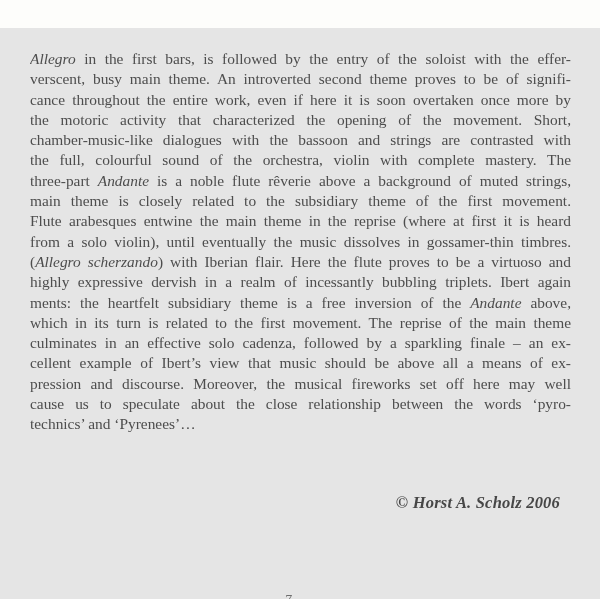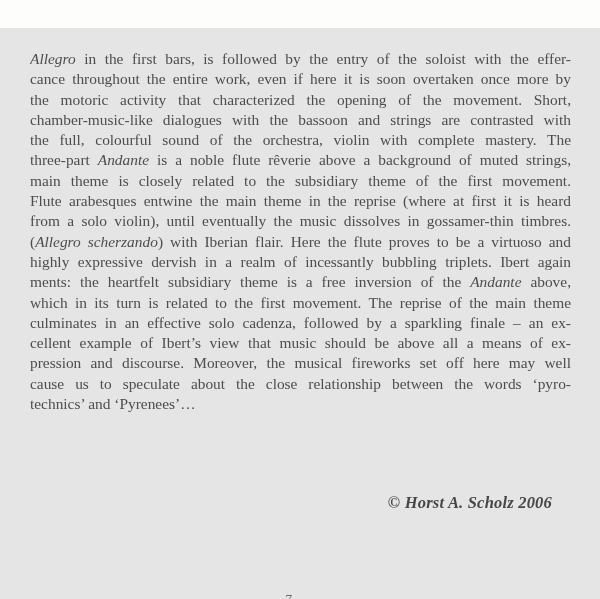--- a/index.html
+++ b/index.html
@@ -33,21 +33,21 @@
   .line.j {
     text-align: justify;
     text-align-last: justify;
   }
   .line .it {
     font-style: italic;
   }
   .credit {
     position: absolute;
     top: 465px;
-    right: 48px;
+    right: 40px;
     font-size: 16.5px;
     font-weight: bold;
     font-style: italic;
     color: #474747;
     letter-spacing: 0.2px;
   }
   .page-number {
     position: absolute;
     top: 565px;
     left: 0;
@@ -57,20 +57,21 @@
     font-style: italic;
     color: #6e6e6e;
   }
 </style>
 </head>
 <body>
 
 <div class="page">
   <div class="text-block" id="text-block">
       <div class="line j"><span class="it">Allegro</span><span> in the first bars, is followed by the entry of the soloist with the effer-</span></div>
+      <div class="line j"><span>verscent, busy main theme. An introverted second theme proves to be of signifi-</span></div>
       <div class="line j"><span>cance throughout the entire work, even if here it is soon overtaken once more by</span></div>
       <div class="line j"><span>the motoric activity that characterized the opening of the movement. Short,</span></div>
       <div class="line j"><span>chamber-music-like dialogues with the bassoon and strings are contrasted with</span></div>
       <div class="line j"><span>the full, colourful sound of the orchestra, violin with complete mastery. The</span></div>
       <div class="line j"><span>three-part </span><span class="it">Andante</span><span> is a noble flute rêverie above a background of muted strings,</span></div>
       <div class="line j"><span>main theme is closely related to the subsidiary theme of the first movement.</span></div>
       <div class="line j"><span>Flute arabesques entwine the main theme in the reprise (where at first it is heard</span></div>
       <div class="line j"><span>from a solo violin), until eventually the music dissolves in gossamer-thin timbres.</span></div>
       <div class="line j"><span>(</span><span class="it">Allegro scherzando</span><span>) with Iberian flair. Here the flute proves to be a virtuoso and</span></div>
       <div class="line j"><span>highly expressive dervish in a realm of incessantly bubbling triplets. Ibert again</span></div>

